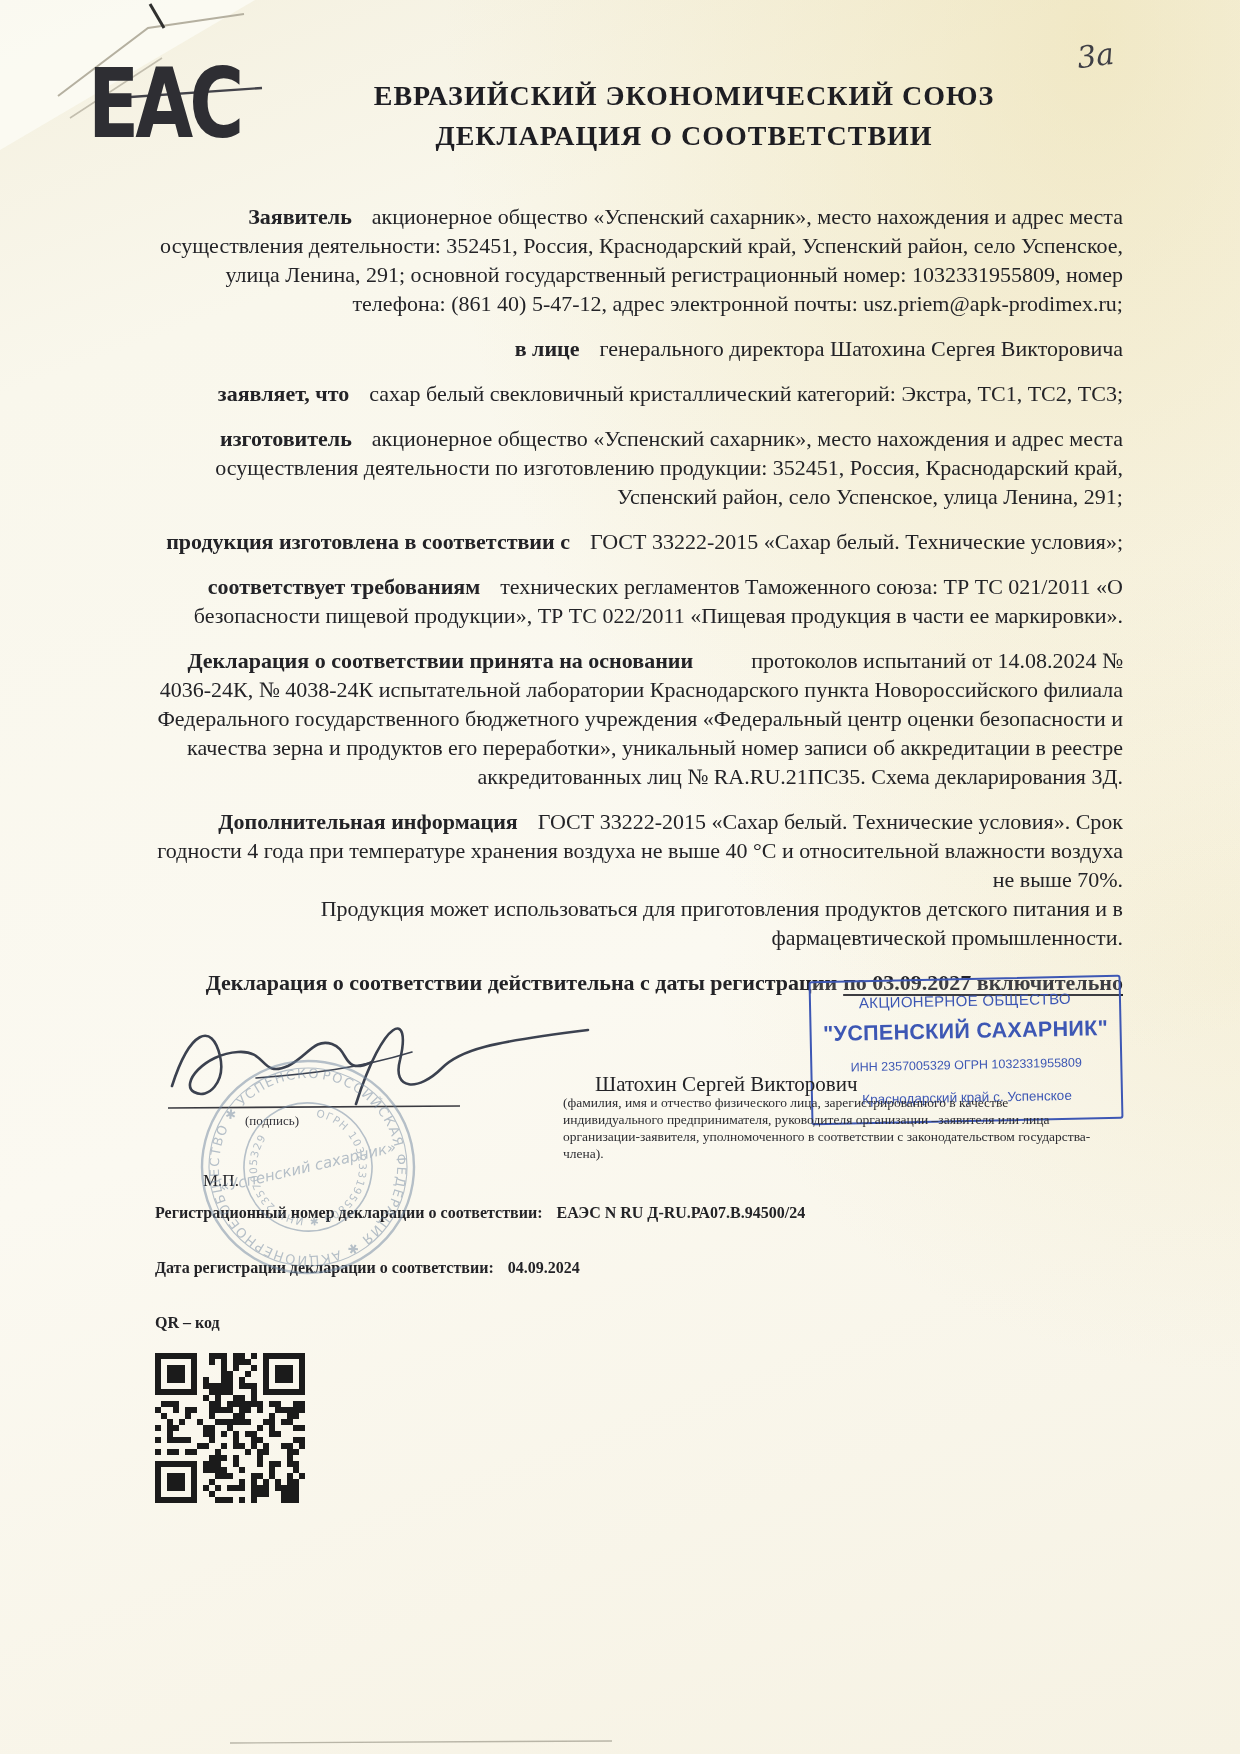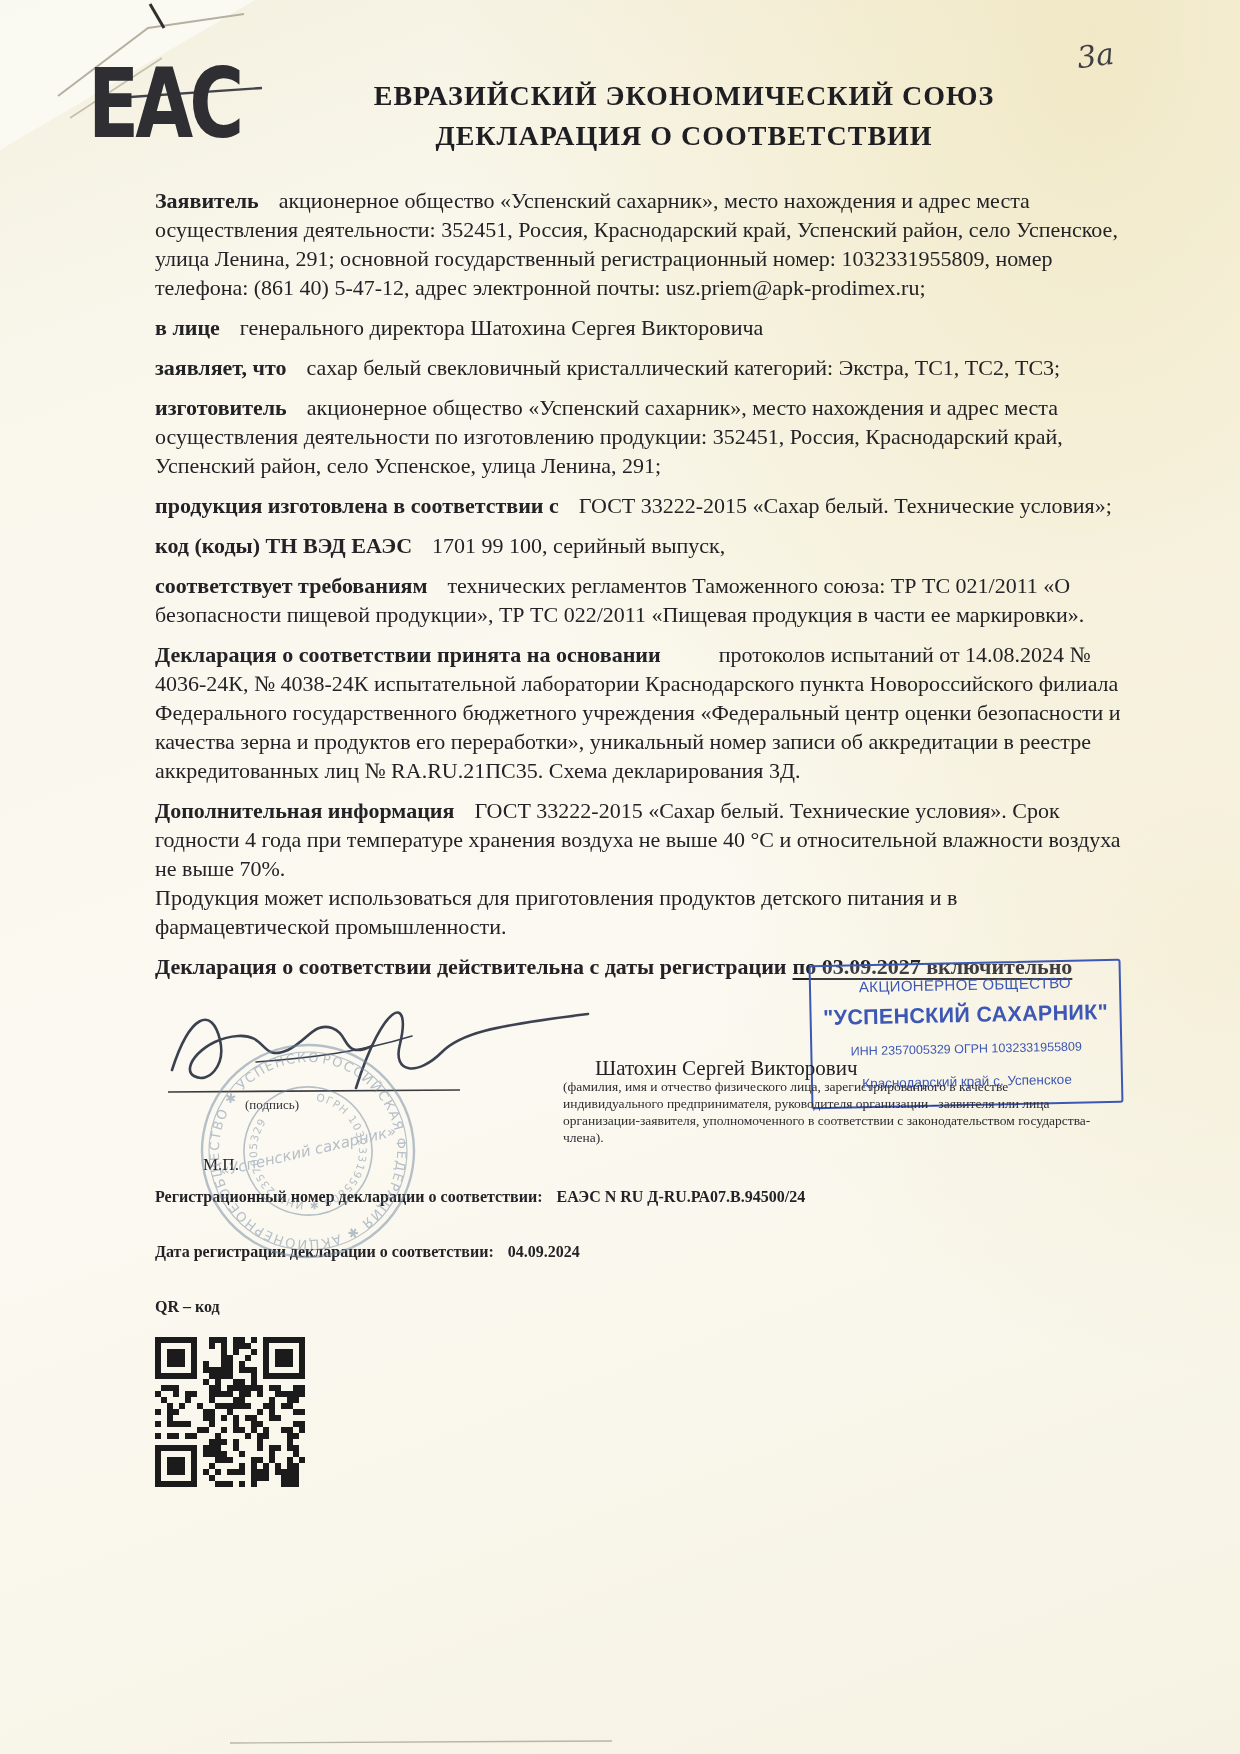--- a/index.html
+++ b/index.html
@@ -21,21 +21,21 @@
   }
   .corner-note {
     position:absolute; top:38px; right:126px; font-size:30px; font-style:italic;
     color:#3f3f45; transform:rotate(-7deg); font-family:"DejaVu Serif",serif;
   }
   .header { position:absolute; left:274px; top:80px; width:820px; text-align:center; font-weight:700; color:#1e1e23; }
   .t1,.t2 { font-size:28px; letter-spacing:1px; }
   .t2 { margin-top:8px; }
 
   .content { position:absolute; left:155px; top:186px; width:968px; font-size:22px; line-height:29px; }
-  .para { margin:0 0 11px; }
+  .para { margin:16px 0 11px;text-align:right; }
   .lbl { font-weight:700; margin-right:20px; }
   .lbl-wide { margin-right:58px; }
   .txt { white-space:pre-line; }
   .validity { font-weight:700; }
   .validity-date { text-decoration:underline; text-underline-offset:4px; margin-left:6px; }
 
   .sig-area { position:relative; height:176px; margin-top:4px; }
   .stamp {
     position:absolute; left:655px; top:-30px; width:292px; padding:6px 8px 8px;
     border:2px solid #3d57b4; border-radius:3px; text-align:center; color:#3d57b4;
@@ -97,21 +97,20 @@
     <p class="para"><strong class="lbl">Заявитель</strong><span class="txt">акционерное общество «Успенский сахарник», место нахождения и адрес места осуществления деятельности: 352451, Россия, Краснодарский край, Успенский район, село Успенское, улица Ленина, 291; основной государственный регистрационный номер: 1032331955809, номер телефона: (861 40) 5-47-12, адрес электронной почты: usz.priem@apk-prodimex.ru;</span></p>
 
     <p class="para"><strong class="lbl">в лице</strong><span class="txt">генерального директора Шатохина Сергея Викторовича</span></p>
 
     <p class="para"><strong class="lbl">заявляет, что</strong><span class="txt">сахар белый свекловичный кристаллический категорий: Экстра, ТС1, ТС2, ТС3;</span></p>
 
     <p class="para"><strong class="lbl">изготовитель</strong><span class="txt">акционерное общество «Успенский сахарник», место нахождения и адрес места осуществления деятельности по изготовлению продукции: 352451, Россия, Краснодарский край, Успенский район, село Успенское, улица Ленина, 291;</span></p>
 
     <p class="para"><strong class="lbl">продукция изготовлена в соответствии с</strong><span class="txt">ГОСТ 33222-2015 «Сахар белый. Технические условия»;</span></p>
 
-    <p class="para"><strong class="lbl">код (коды) ТН ВЭД ЕАЭС</strong><span class="txt">1701 99 100, серийный выпуск,</span></p>
 
     <p class="para"><strong class="lbl">соответствует требованиям</strong><span class="txt">технических регламентов Таможенного союза: ТР ТС 021/2011 «О безопасности пищевой продукции», ТР ТС 022/2011 «Пищевая продукция в части ее маркировки».</span></p>
 
     <p class="para"><strong class="lbl lbl-wide">Декларация о соответствии принята на основании</strong><span class="txt">протоколов испытаний от 14.08.2024 № 4036-24К, № 4038-24К испытательной лаборатории Краснодарского пункта Новороссийского филиала Федерального государственного бюджетного учреждения «Федеральный центр оценки безопасности и качества зерна и продуктов его переработки», уникальный номер записи об аккредитации в реестре аккредитованных лиц № RA.RU.21ПС35. Схема декларирования 3Д.</span></p>
 
     <p class="para"><strong class="lbl">Дополнительная информация</strong><span class="txt">ГОСТ 33222-2015 «Сахар белый. Технические условия». Срок годности 4 года при температуре хранения воздуха не выше 40 °С и относительной влажности воздуха не выше 70%.
 Продукция может использоваться для приготовления продуктов детского питания и в фармацевтической промышленности.</span></p>
 
     <p class="para validity"><strong>Декларация о соответствии действительна с даты регистрации</strong><strong class="validity-date">по 03.09.2027 включительно</strong></p>
 

